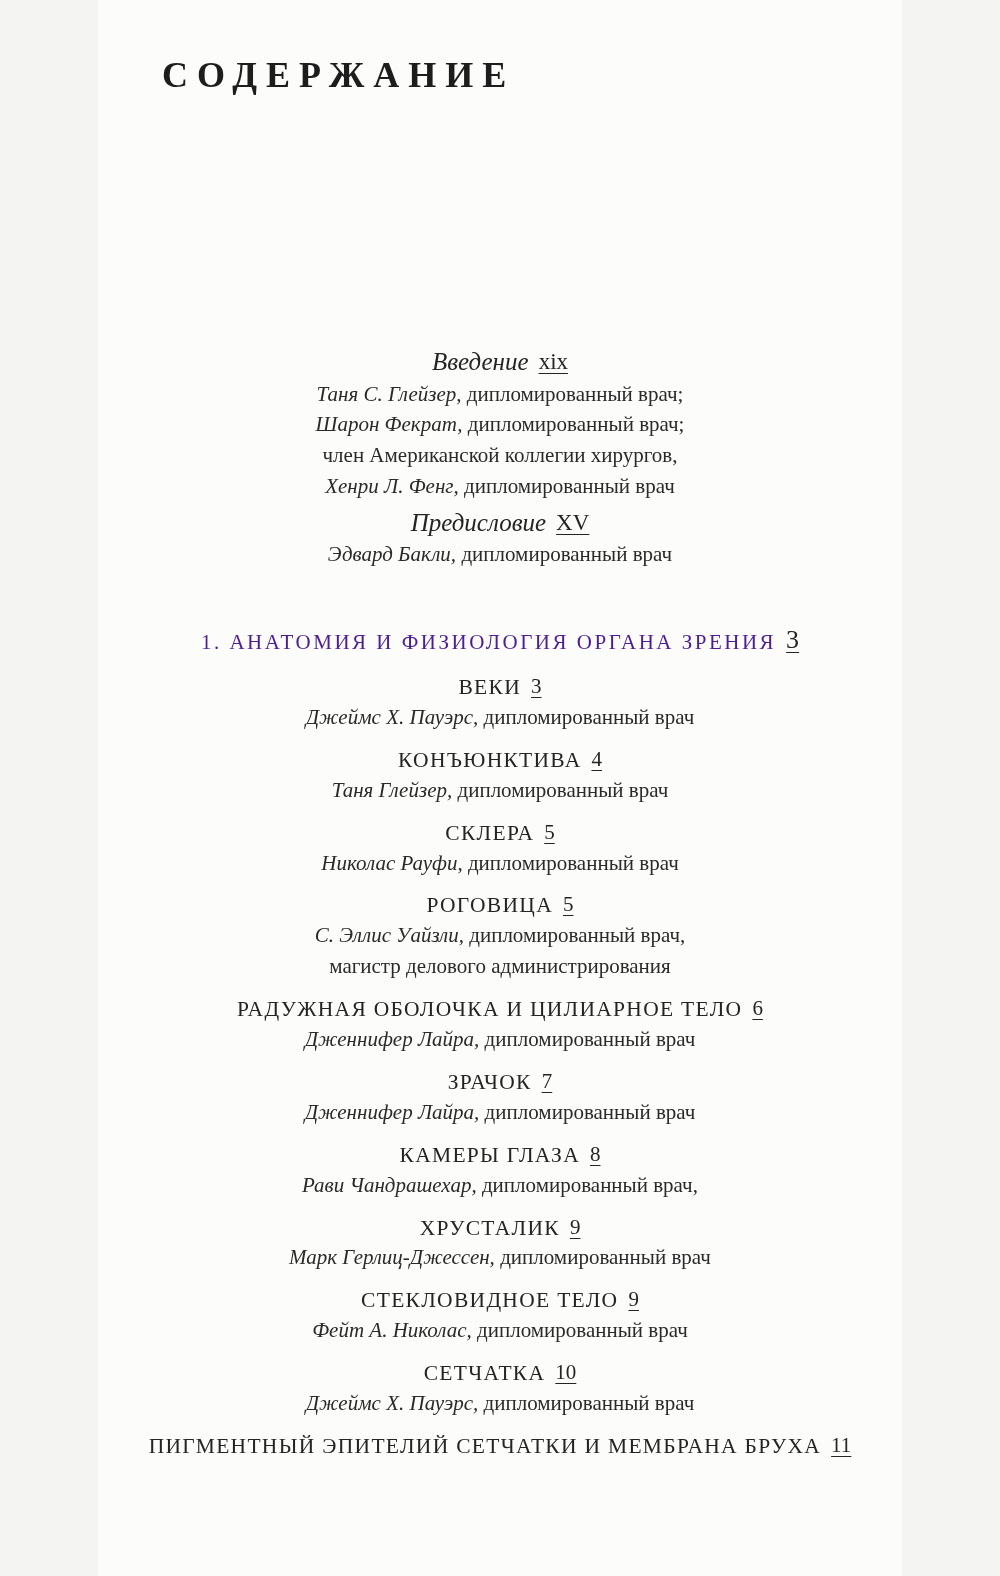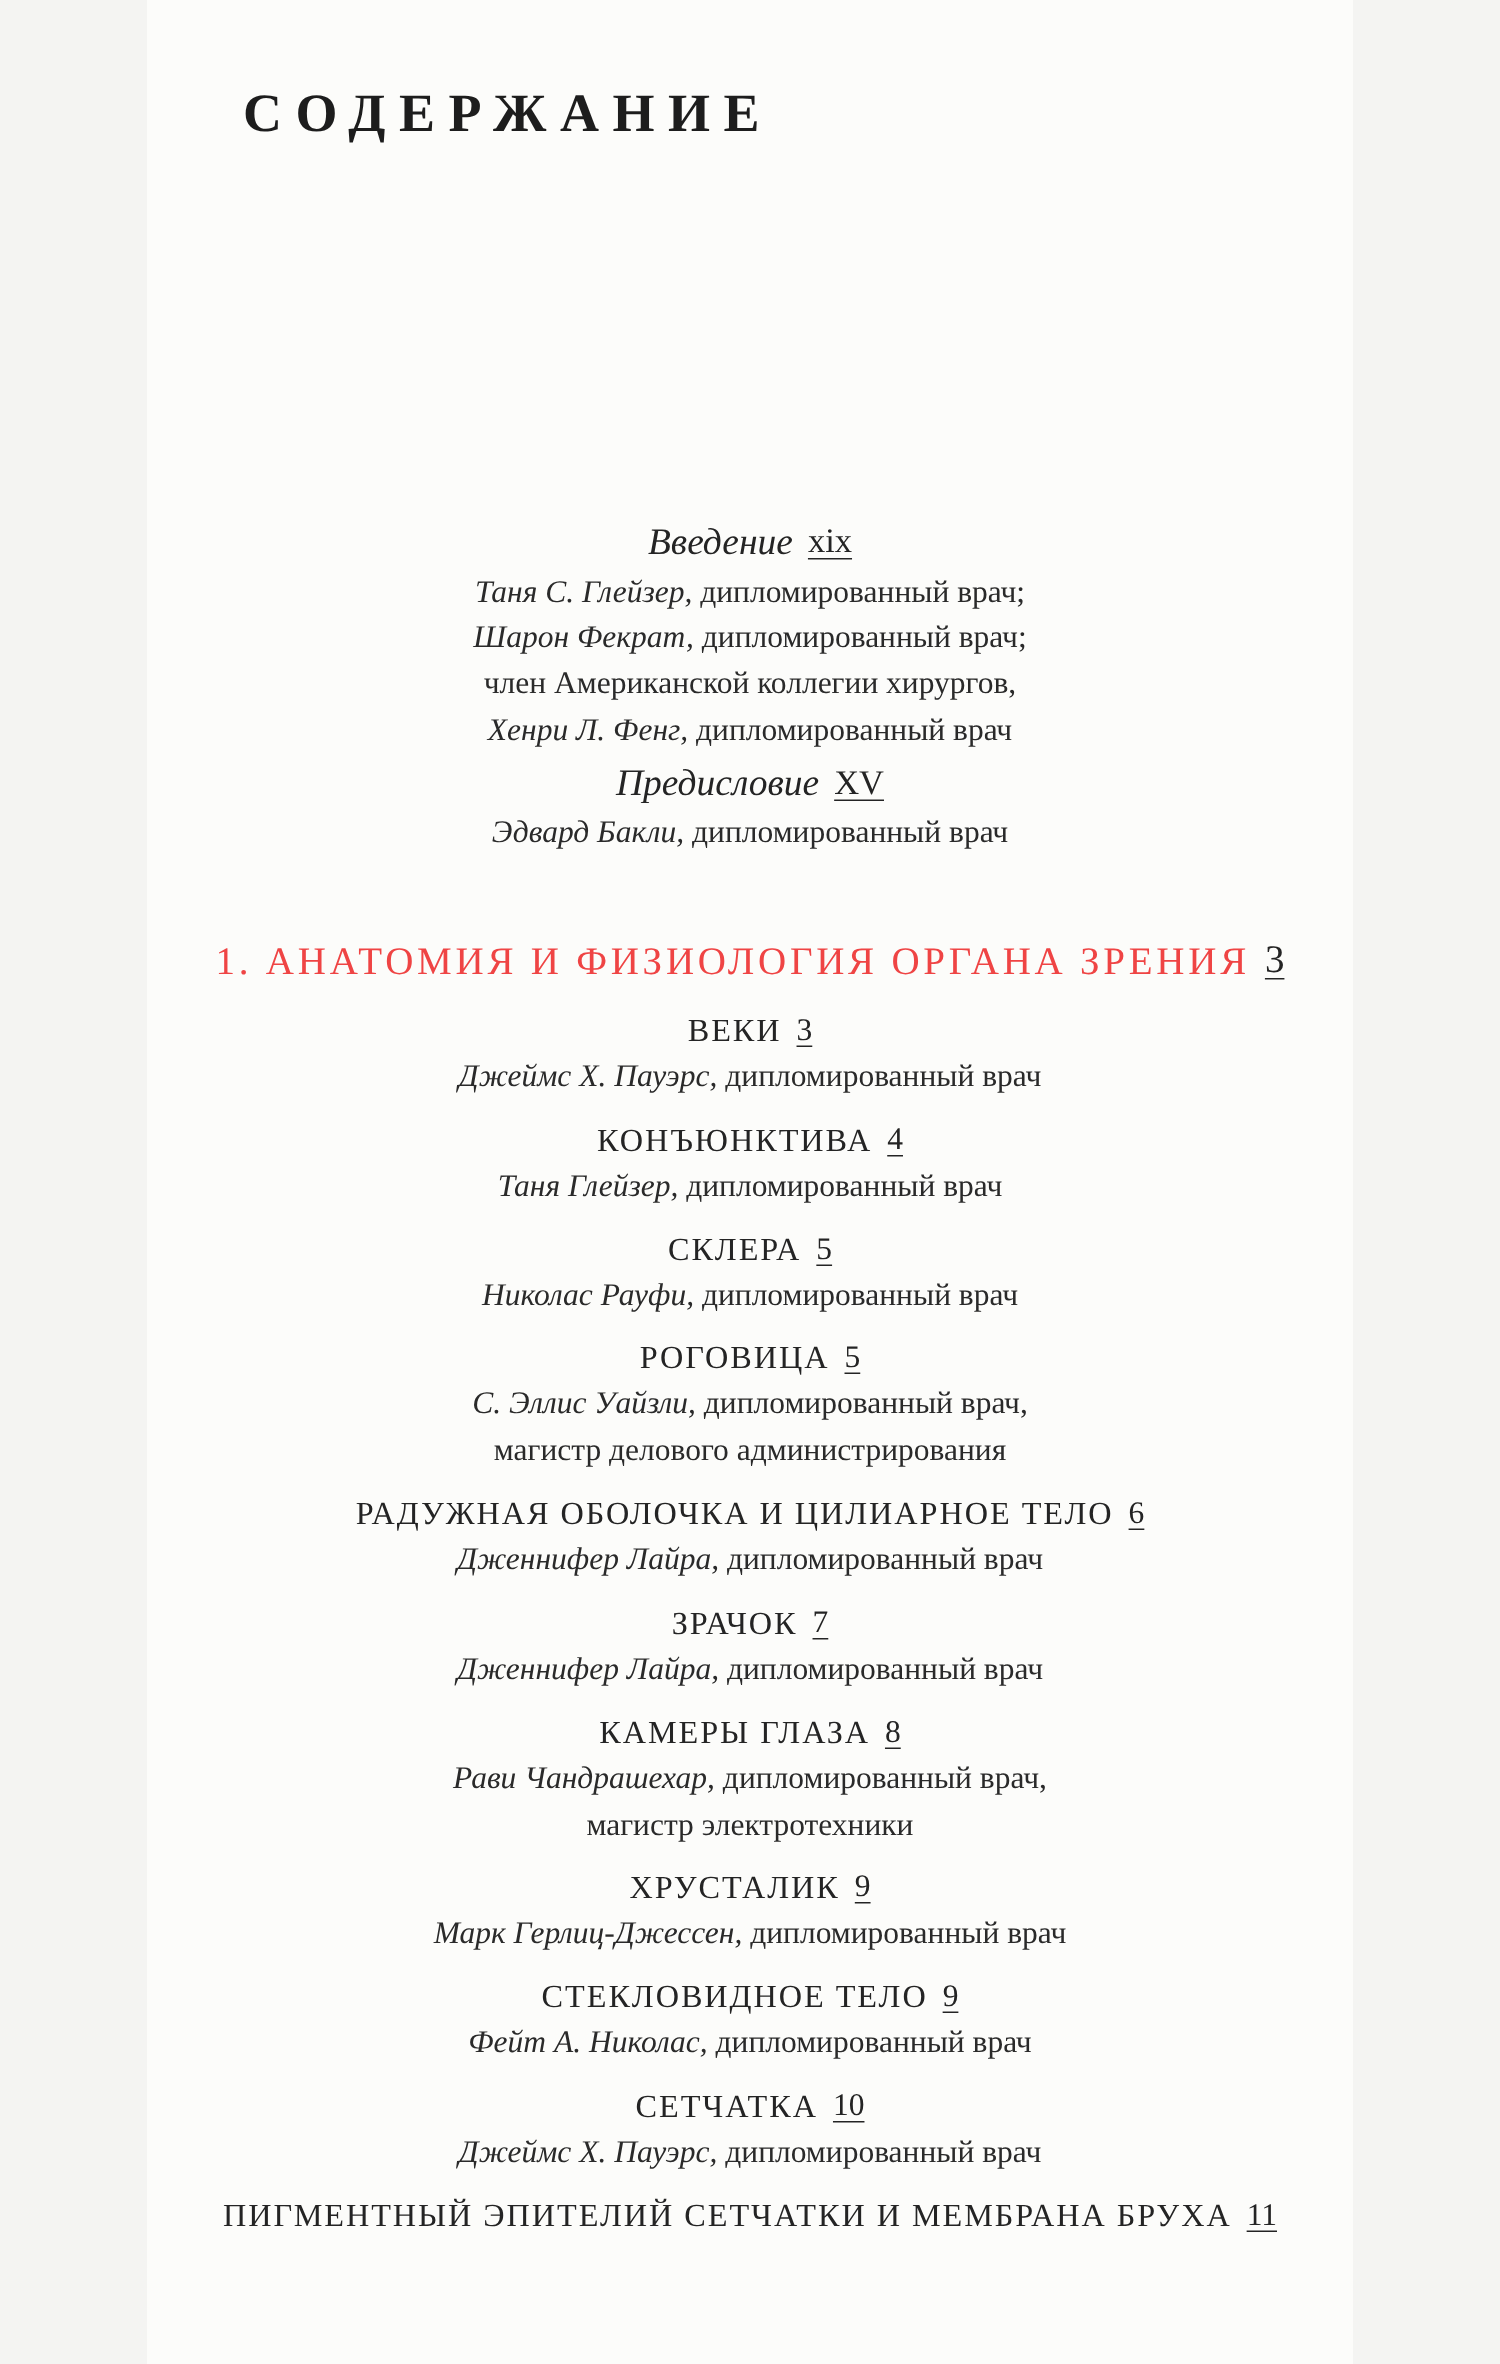--- a/index.html
+++ b/index.html
@@ -36,23 +36,23 @@
 
   .front { margin-bottom: 5px; }
   .front .title-text {
     font-style: italic;
     font-size: 25px;
   }
   .front .page-num { font-size: 23px; }
 
   .chapter { margin: 54px 0 16px 0; }
   .chapter .title-text {
-    font-size: 26px;
+    font-size: 21px;
     letter-spacing: 2.5px;
-    color: #ef4444;
+    color: #4c1d95;
   }
   .chapter .page-num { font-size: 26px; }
 
   .section .title-text {
     font-size: 21.5px;
     letter-spacing: 1.3px;
   }
   .section .page-num { font-size: 21px; }
 
   .page-num {
@@ -113,21 +113,20 @@
         <div class="heading"><span class="title-text">РАДУЖНАЯ ОБОЛОЧКА И ЦИЛИАРНОЕ ТЕЛО</span><span class="page-num">6</span></div>
         <div class="author"><span class="name">Дженнифер Лайра,</span> <span class="cred">дипломированный врач</span></div>
       </div>
       <div class="entry section">
         <div class="heading"><span class="title-text">ЗРАЧОК</span><span class="page-num">7</span></div>
         <div class="author"><span class="name">Дженнифер Лайра,</span> <span class="cred">дипломированный врач</span></div>
       </div>
       <div class="entry section">
         <div class="heading"><span class="title-text">КАМЕРЫ ГЛАЗА</span><span class="page-num">8</span></div>
         <div class="author"><span class="name">Рави Чандрашехар,</span> <span class="cred">дипломированный врач,</span></div>
-        <div class="author"><span class="cred">магистр электротехники</span></div>
       </div>
       <div class="entry section">
         <div class="heading"><span class="title-text">ХРУСТАЛИК</span><span class="page-num">9</span></div>
         <div class="author"><span class="name">Марк Герлиц-Джессен,</span> <span class="cred">дипломированный врач</span></div>
       </div>
       <div class="entry section">
         <div class="heading"><span class="title-text">СТЕКЛОВИДНОЕ ТЕЛО</span><span class="page-num">9</span></div>
         <div class="author"><span class="name">Фейт А. Николас,</span> <span class="cred">дипломированный врач</span></div>
       </div>
       <div class="entry section">

